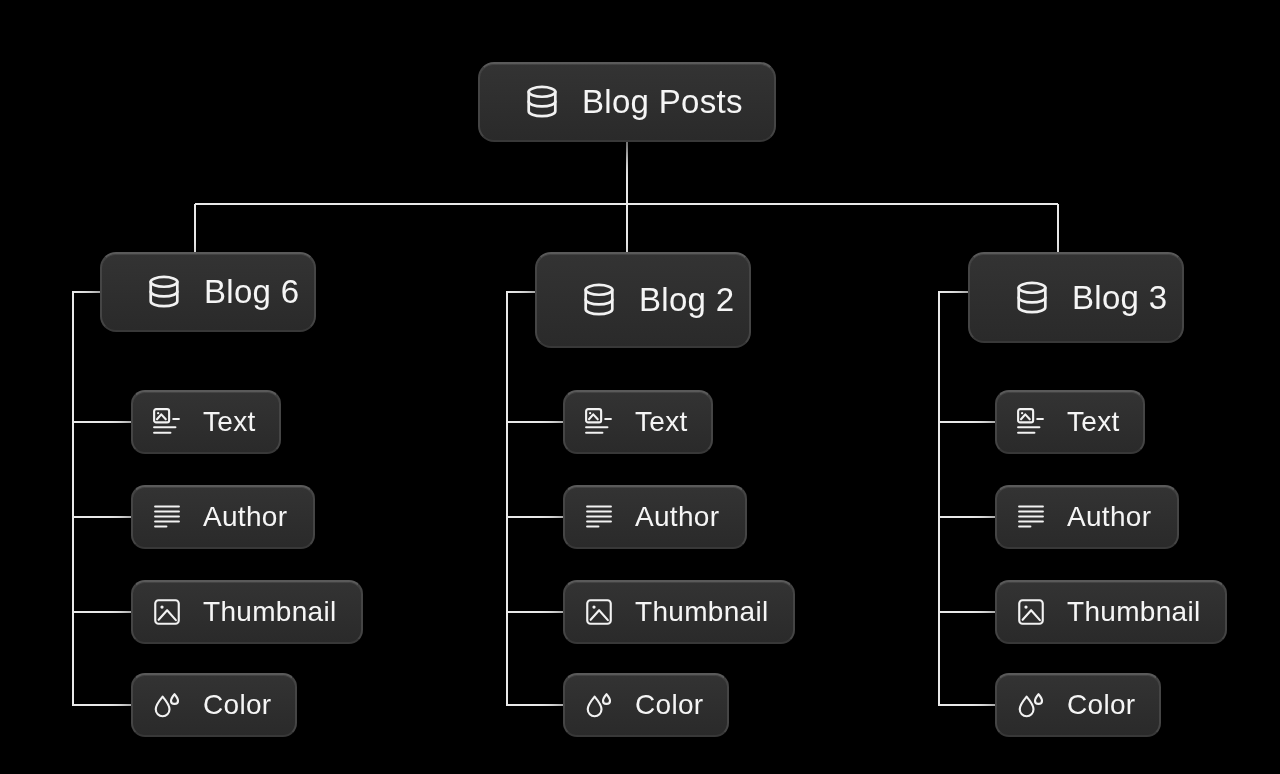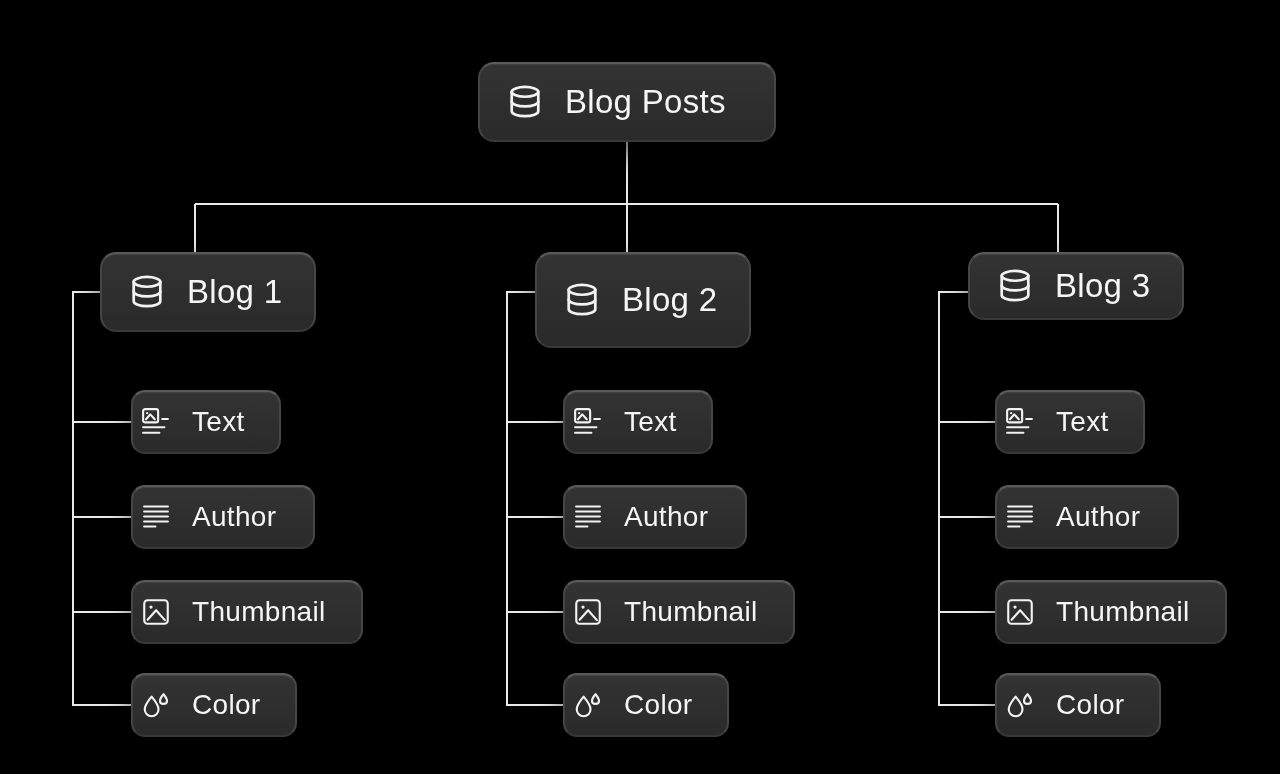--- a/index.html
+++ b/index.html
@@ -9,22 +9,22 @@
   }
   .connectors{position:absolute;left:0;top:0;width:1280px;height:774px;}
   .node{
     position:absolute;display:flex;align-items:center;box-sizing:border-box;
     background:linear-gradient(180deg,#333333 0%,#2a2a2a 100%);
     border:2px solid #454545;border-top-color:#5a5a5a;border-bottom-color:#383838;
     border-radius:14px;color:#f5f5f5;
     box-shadow:0 12px 24px rgba(0,0,0,.6), inset 0 1px 0 rgba(255,255,255,.08);
   }
   .node .label{font-weight:500;letter-spacing:.3px;white-space:nowrap;}
-  .big{gap:21px;padding-left:26px;font-size:33px;border-radius:16px;}
-  .small{gap:21px;padding-left:8px;font-size:28px;}
+  .big{gap:21px;padding-left:43px;font-size:33px;border-radius:16px;}
+  .small{gap:21px;padding-left:19px;font-size:28px;}
   .icon{flex:0 0 auto;stroke:#f2f2f2;fill:none;stroke-width:1.7;stroke-linecap:round;stroke-linejoin:round;}
   .big .icon{width:38px;height:38px;}
   .small .icon{width:30px;height:30px;}
   .defs{position:absolute;width:0;height:0;overflow:hidden;}
 </style>
 </head>
 <body>
 
 <svg class="defs" aria-hidden="true">
   <defs>
@@ -75,29 +75,29 @@
     <svg class="icon">
         <use href="#i-db"></use>
       </svg>
     <span class="label">Blog Posts</span>
   </div>
 
   <div class="node big" style="left:100px;top:252px;width:216px;height:80px;">
     <svg class="icon">
         <use href="#i-db"></use>
       </svg>
-    <span class="label">Blog 1</span>
+    <span class="label">Blog 6</span>
   </div>
   <div class="node big" style="left:535px;top:252px;width:216px;height:96px;">
     <svg class="icon">
         <use href="#i-db"></use>
       </svg>
     <span class="label">Blog 2</span>
   </div>
-  <div class="node big" style="left:968px;top:252px;width:216px;height:68px;">
+  <div class="node big" style="left:968px;top:252px;width:216px;height:91px;">
     <svg class="icon">
         <use href="#i-db"></use>
       </svg>
     <span class="label">Blog 3</span>
   </div>
 
   <div class="node small" style="left:131px;top:390px;width:150px;height:64px;">
     <svg class="icon">
         <use href="#i-richtext"></use>
       </svg>

